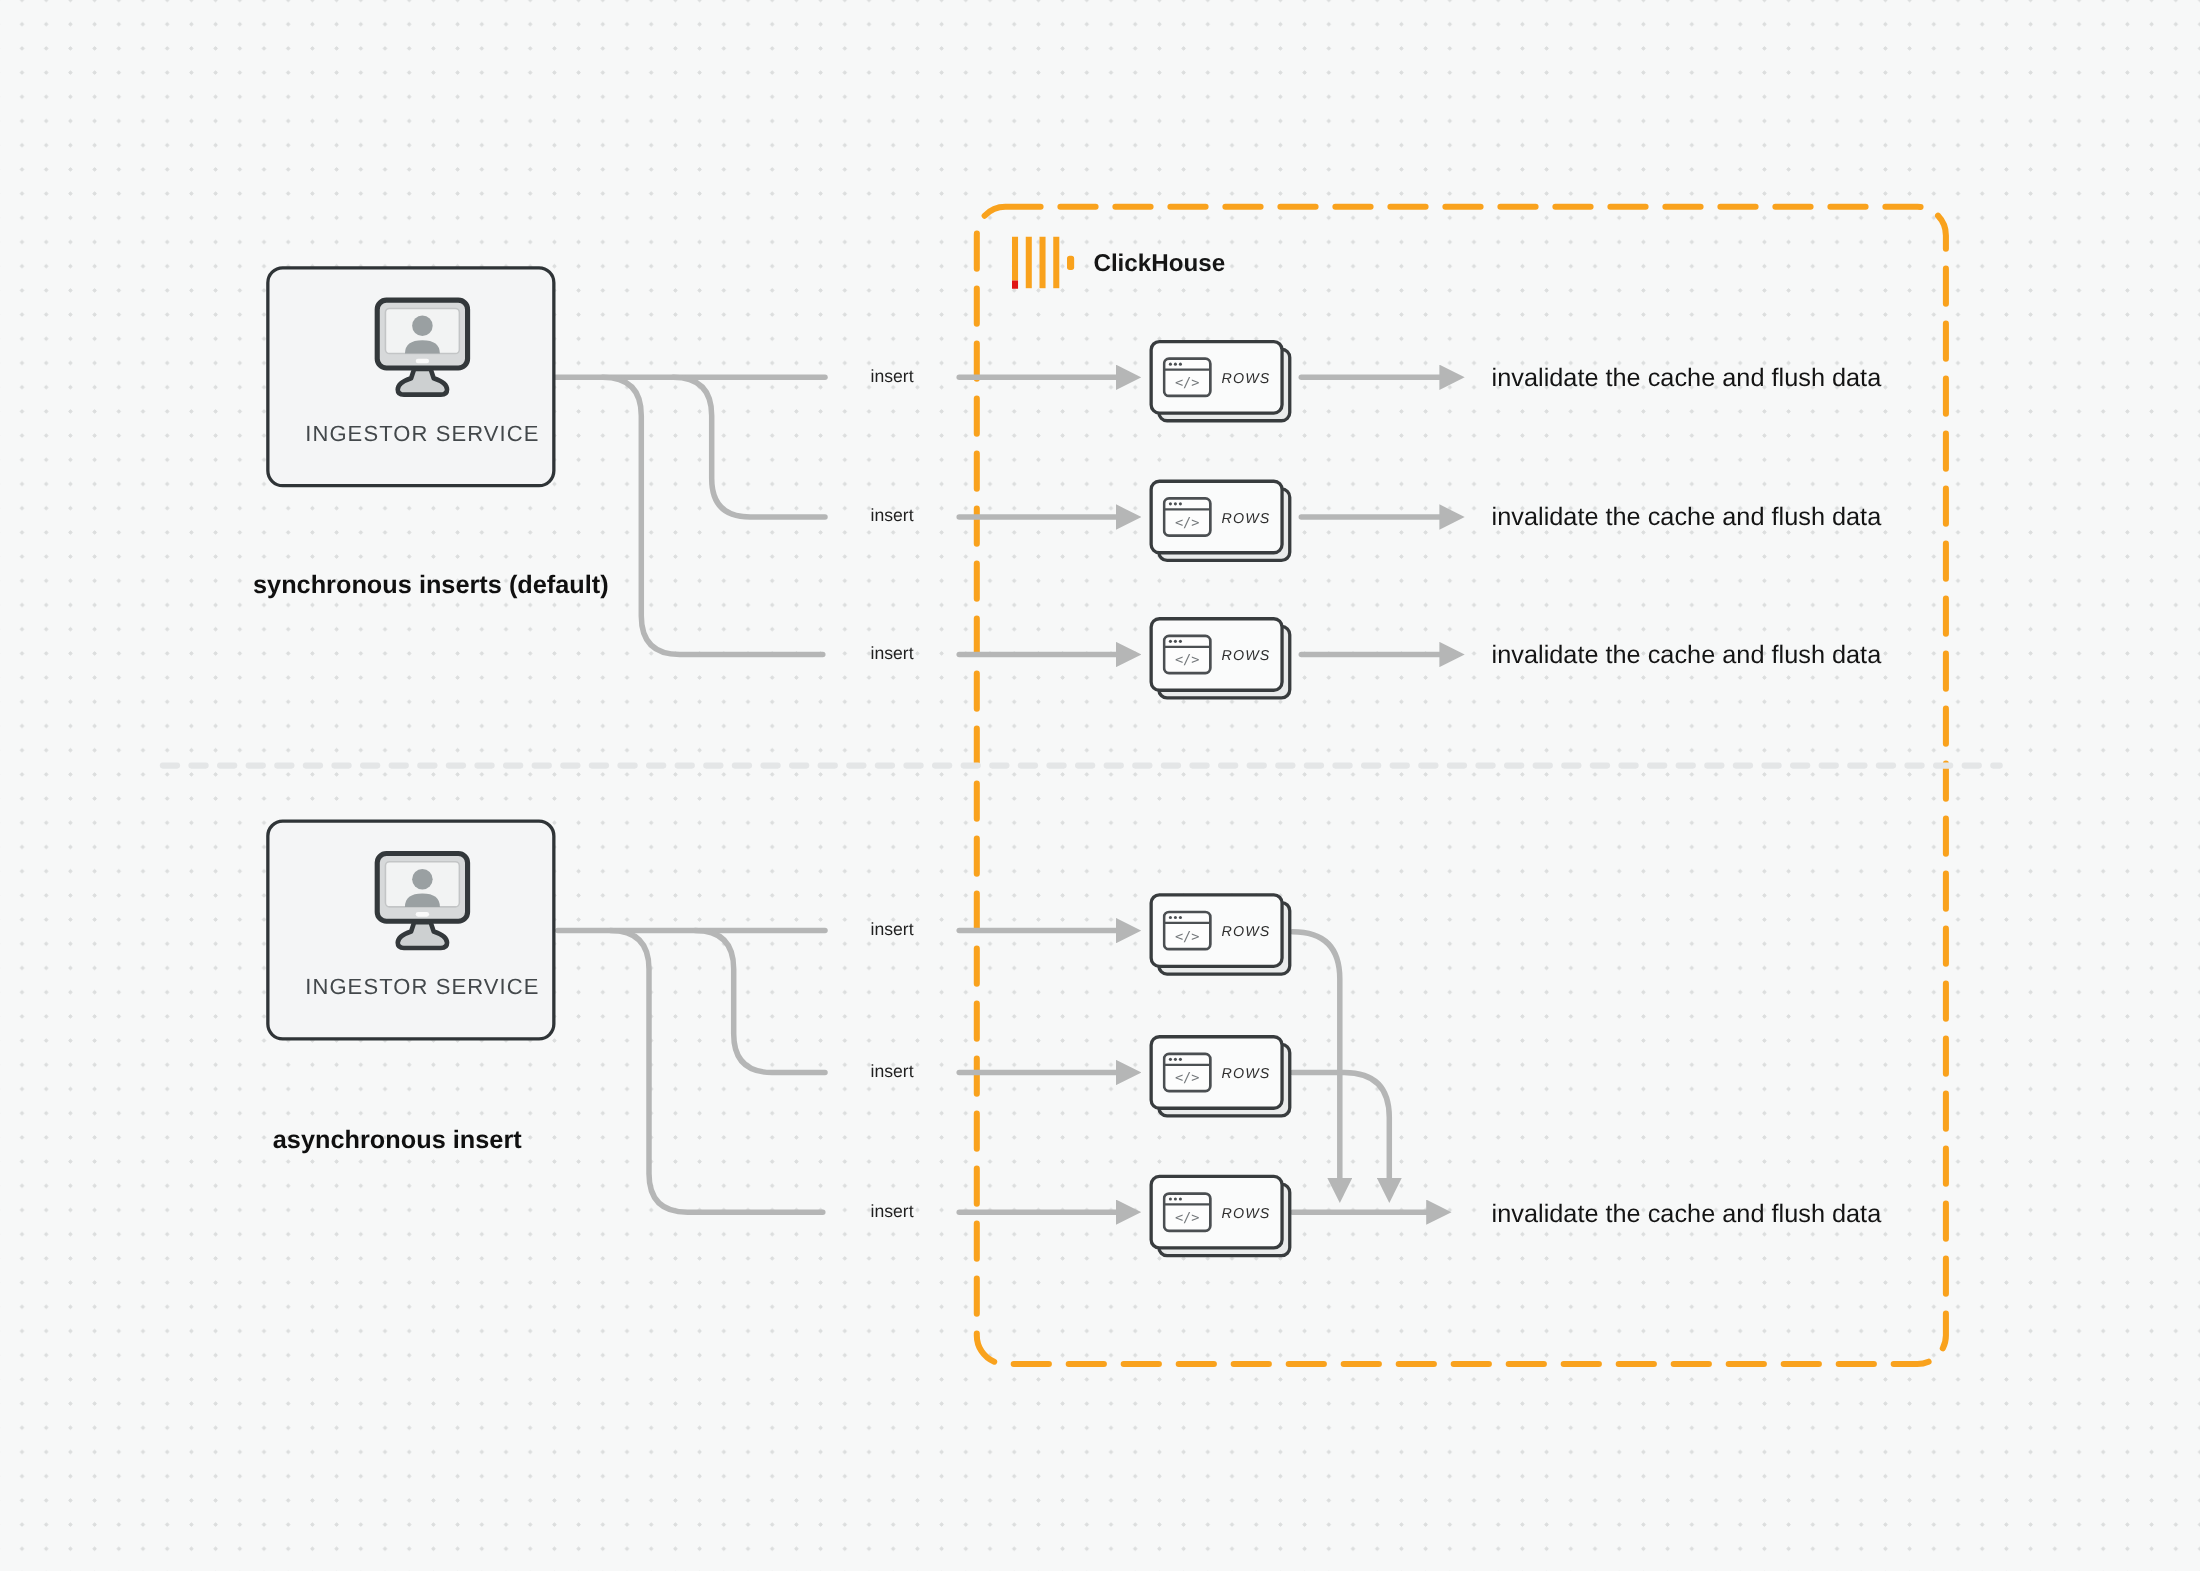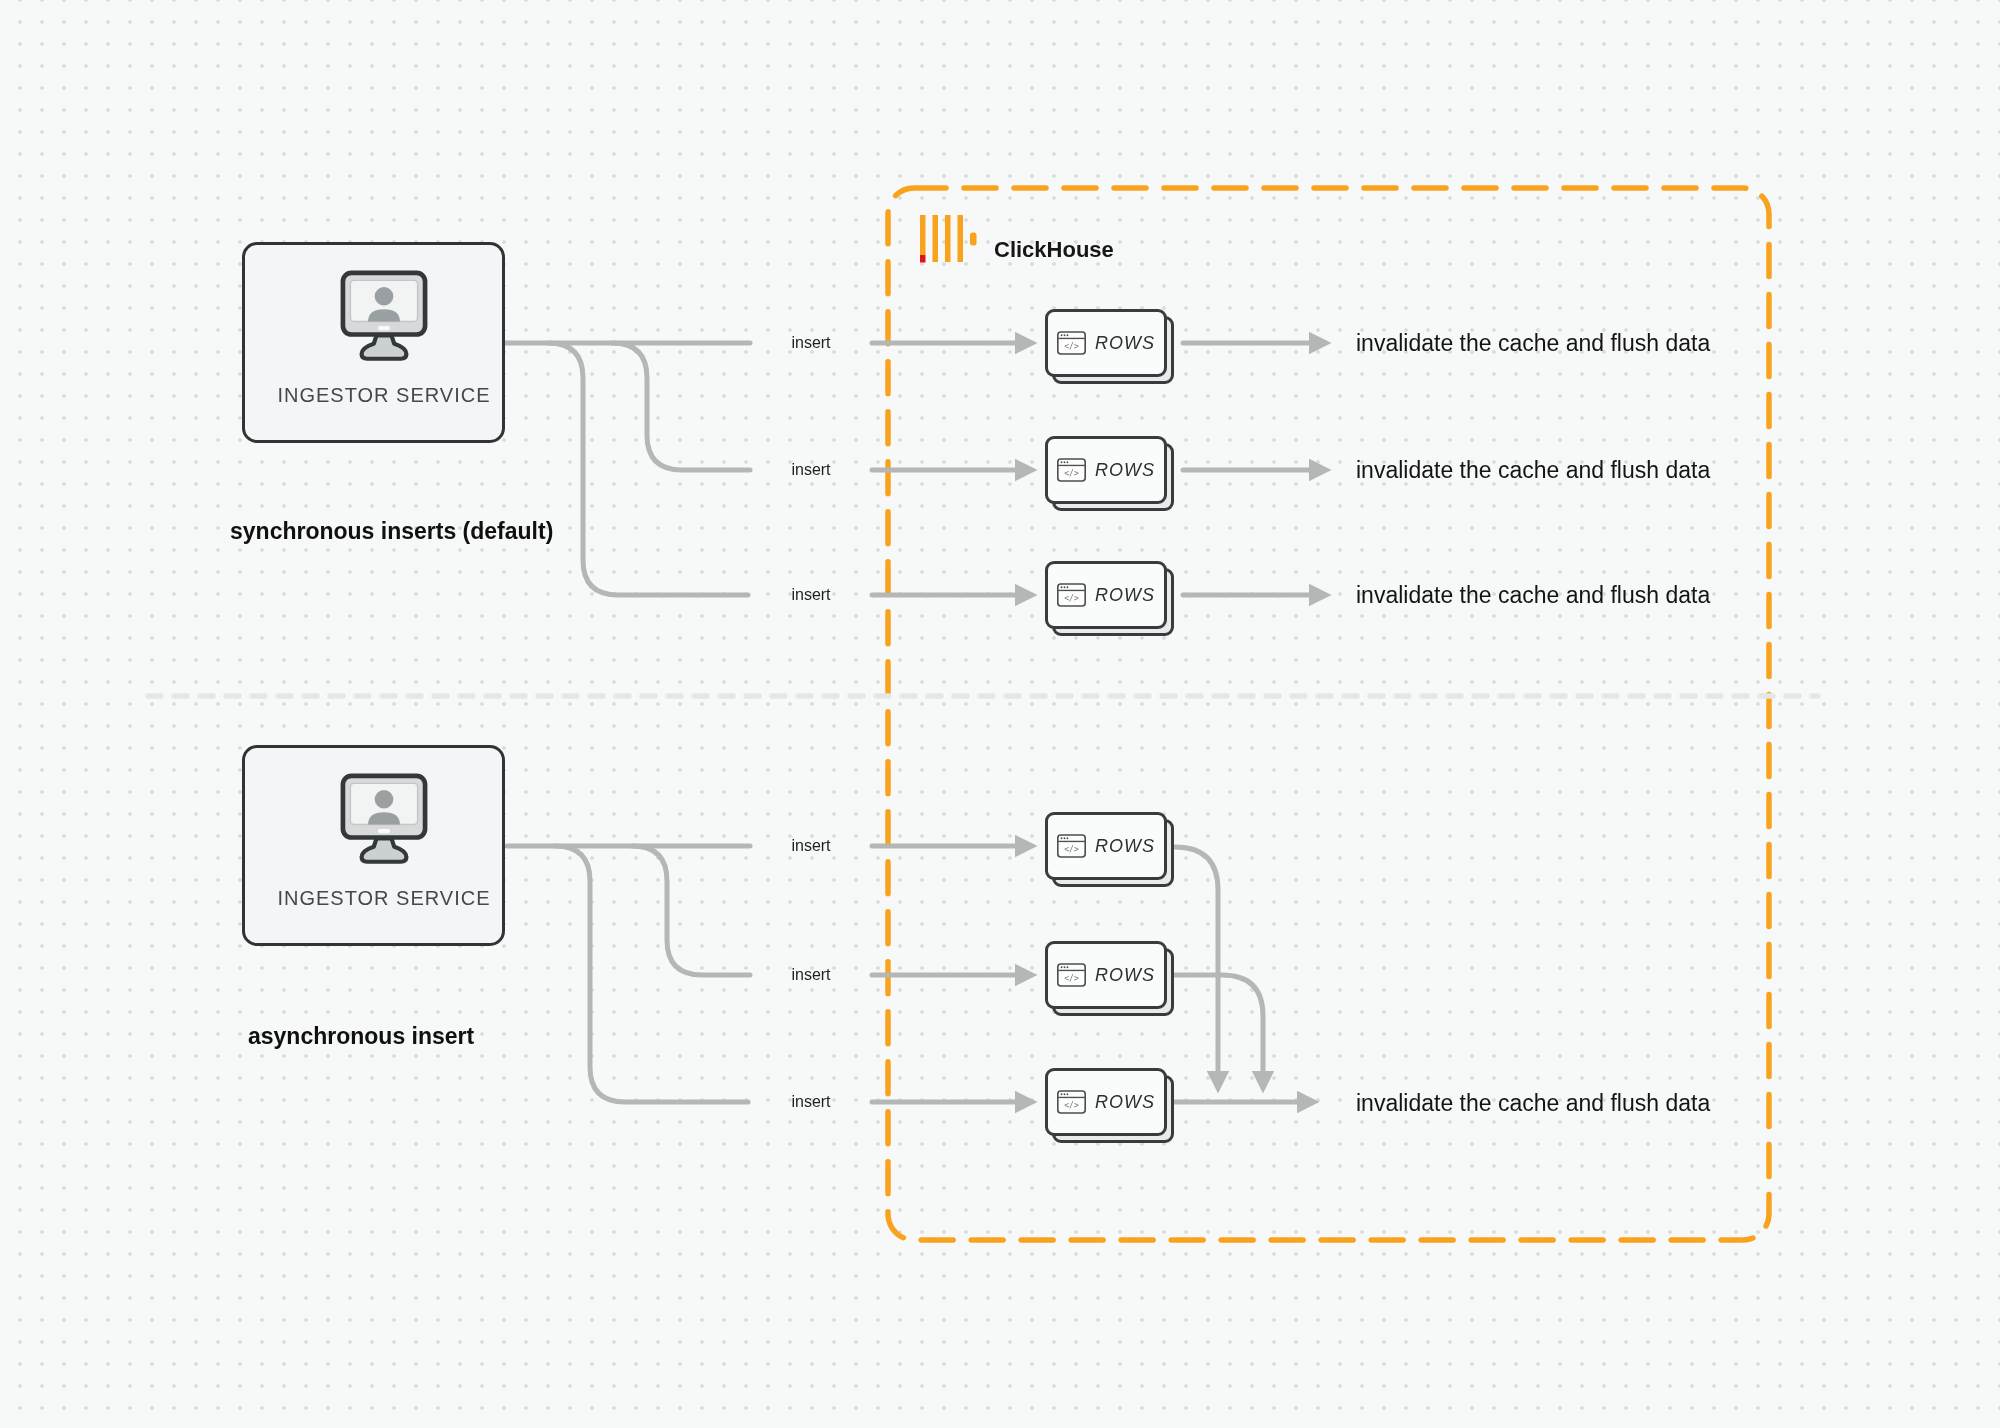--- a/index.html
+++ b/index.html
@@ -40,24 +40,24 @@
   .card .back{
     position:absolute;left:7px;top:7px;width:122px;height:68px;box-sizing:border-box;
     background:#e9ebeb;border:3px solid #383c3e;border-radius:9px;
   }
   .card .front{
     position:absolute;left:0;top:0;width:122px;height:68px;box-sizing:border-box;
     background:#fafbfb;border:3px solid #383c3e;border-radius:9px;
     display:flex;align-items:center;padding:0 9px;gap:9px;
   }
   .card .rows-label{
-    font-style:italic;font-size:18px;letter-spacing:1px;color:#2e2e2e;font-weight:500;
-  }
-
-  .ch-header{position:absolute;z-index:2;display:flex;align-items:flex-end;gap:16px;}
+    font-style:italic;font-size:13px;letter-spacing:1px;color:#2e2e2e;font-weight:500;
+  }
+
+  .ch-header{position:absolute;z-index:2;display:flex;align-items:center;gap:16px;}
   .ch-label{font-size:22px;font-weight:600;color:#161616;white-space:nowrap;}
 </style>
 </head>
 <body>
 
 <div class="canvas">
 
   <svg class="overlay" width="2000" height="1428" viewBox="0 0 2000 1428">
     <defs>
       <marker id="arrow" viewBox="0 0 10 10" refX="1.5" refY="5" markerWidth="4.6" markerHeight="4.6" orient="auto" markerUnits="strokeWidth">

